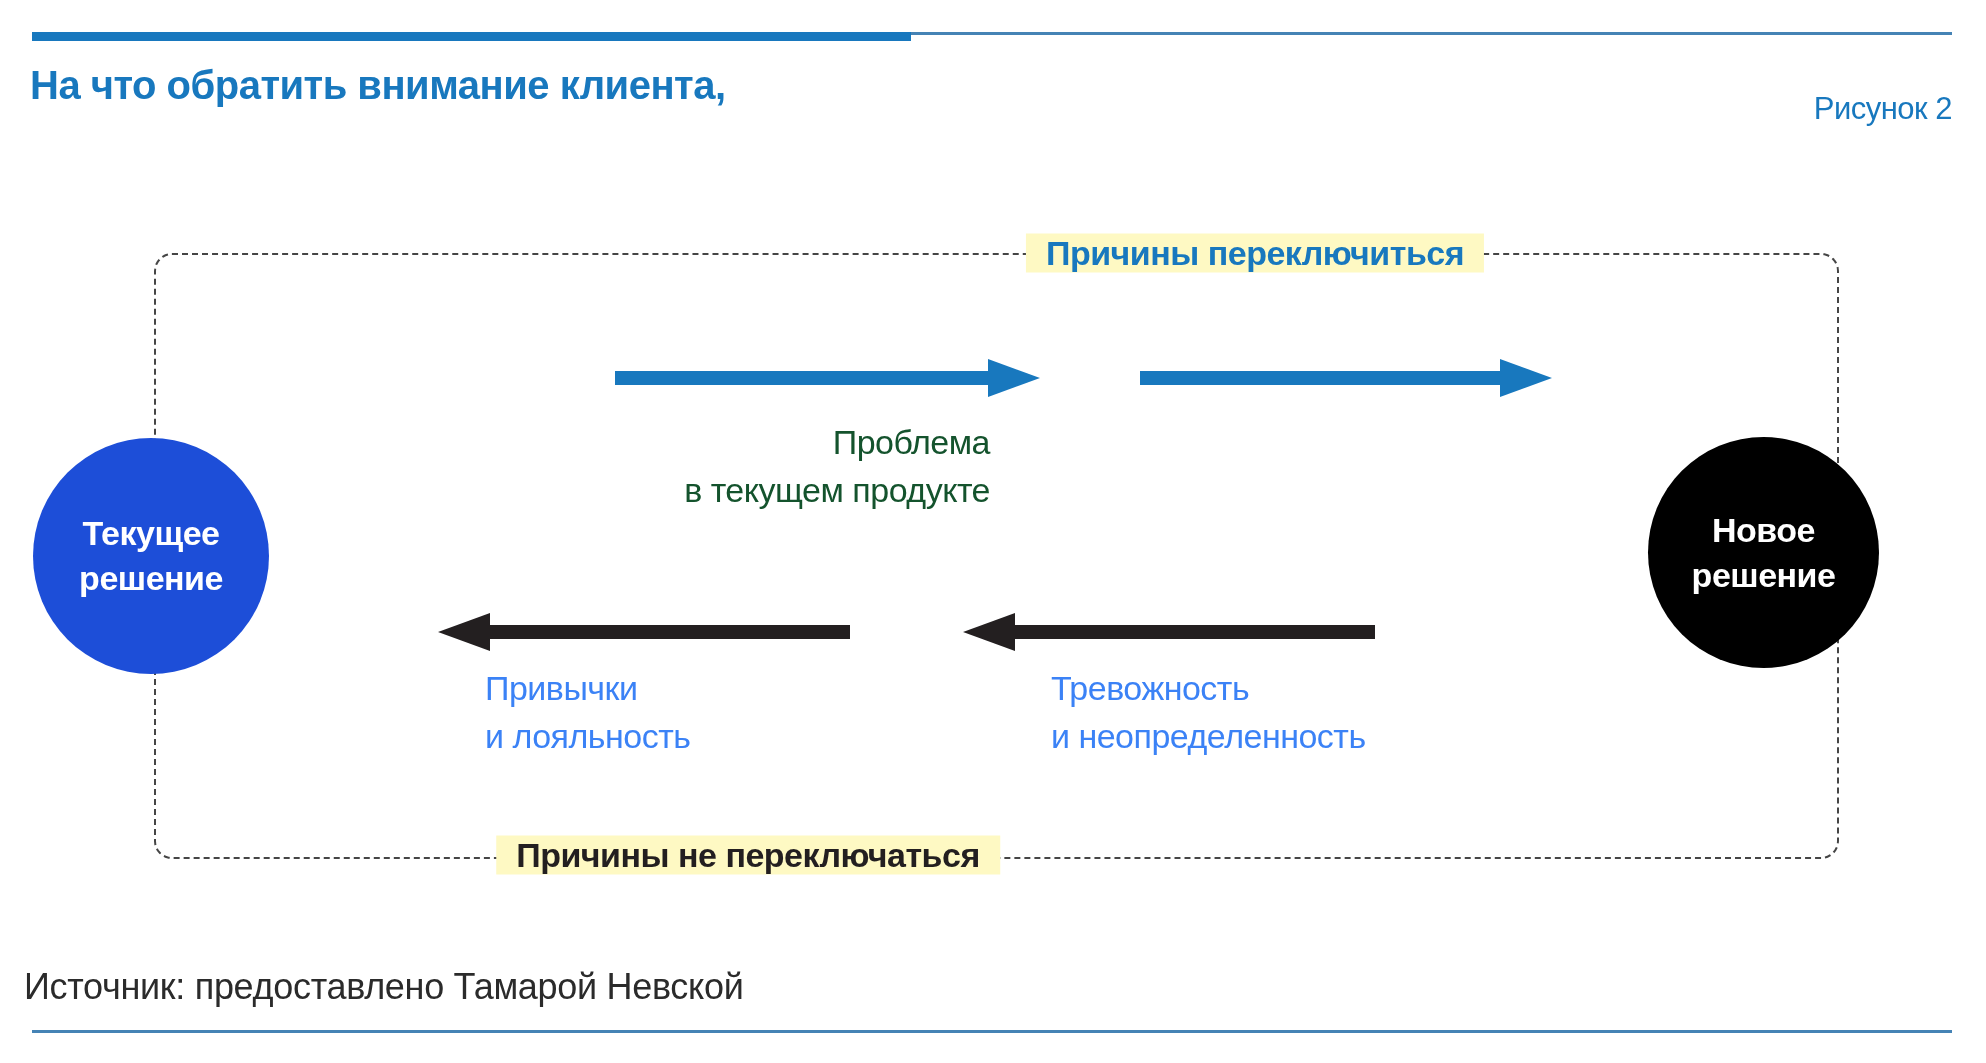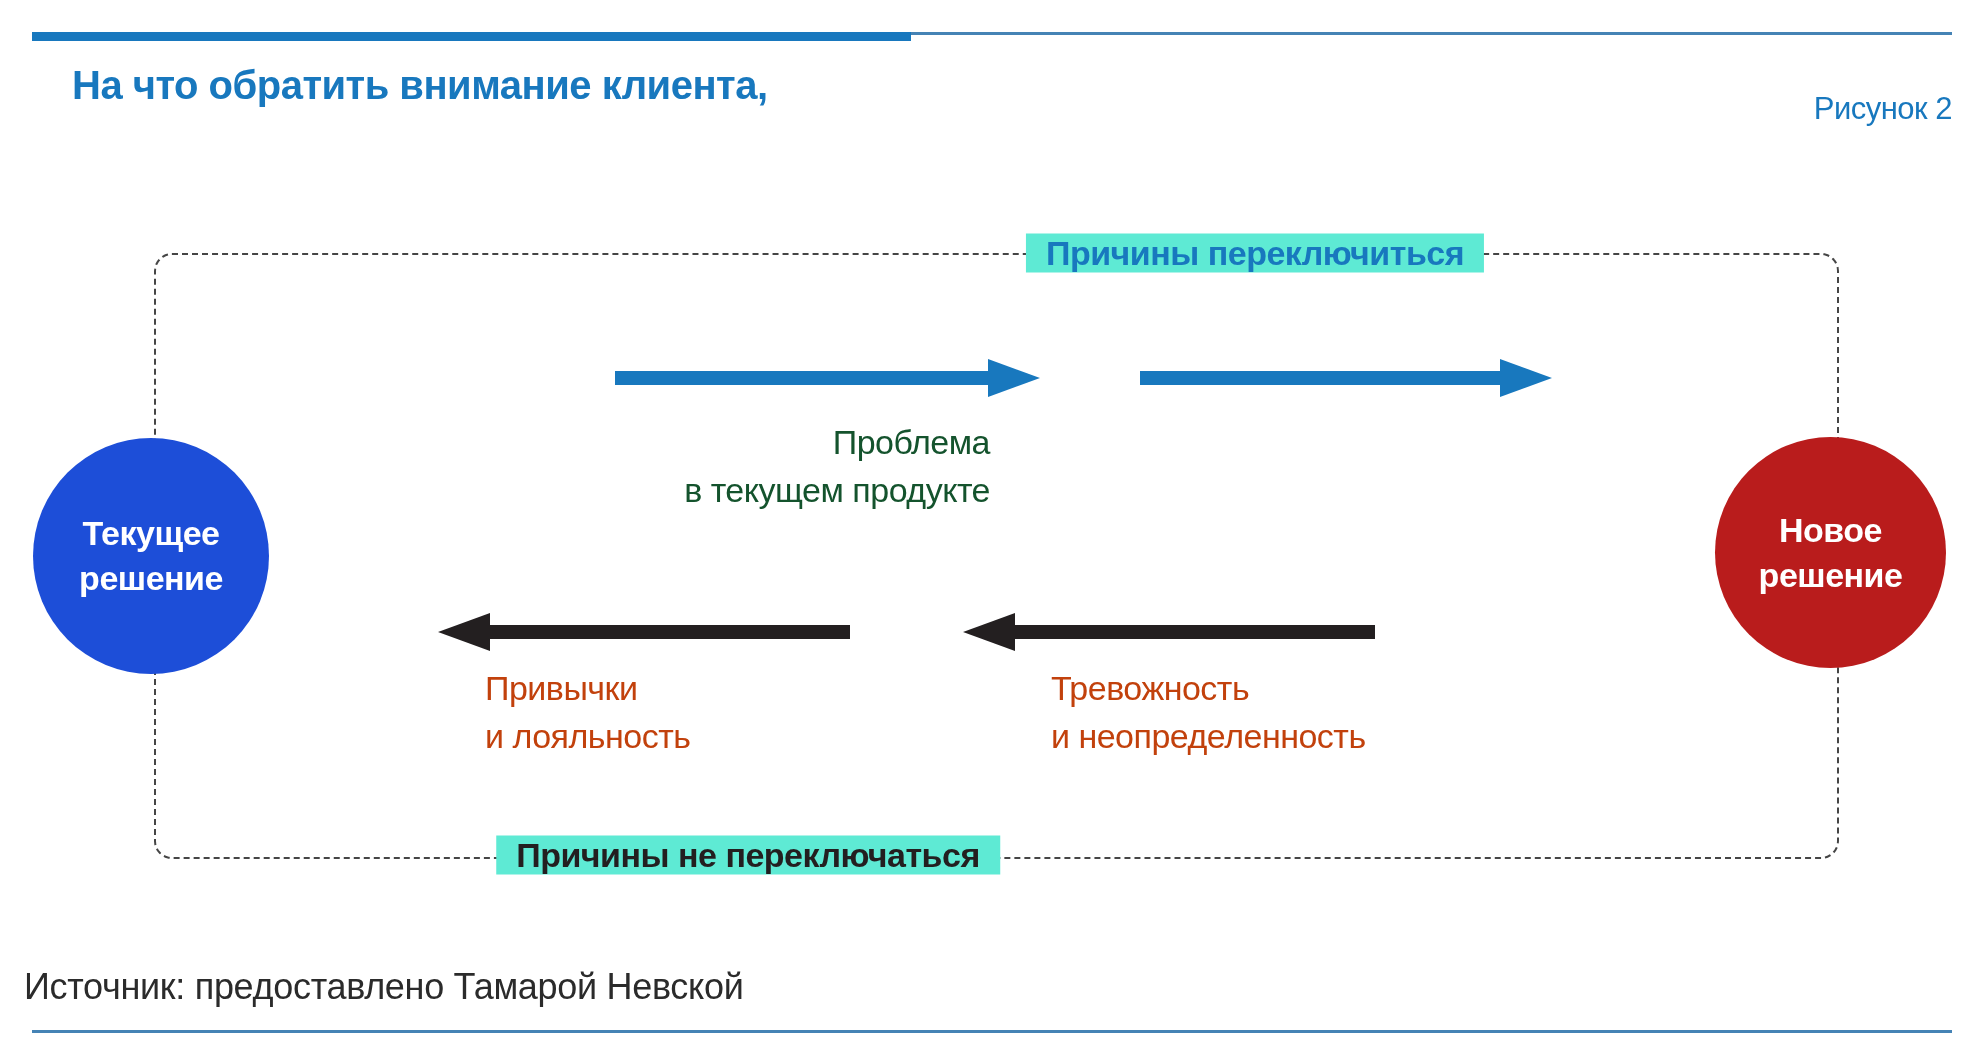--- a/index.html
+++ b/index.html
@@ -17,60 +17,59 @@
   .rule-thick { left: 32px; top: 32px; width: 879px; height: 9px; background: #1878be; }
   .rule-thin  { left: 911px; top: 32px; width: 1041px; height: 3px; background: #4583b5; }
   .rule-bottom { left: 32px; top: 1030px; width: 1920px; height: 3px; background: #4583b5; }
 
   
   .title {
     left: 30px; top: 62px;
     font-size: 40px; font-weight: bold;
     color: #1878be; line-height: 1.18;
     letter-spacing: -0.5px;
-    margin-left: 42px;
   }
   .figure-label {
     right: 34px; top: 91px;
     font-size: 31px; color: #1878be;
     letter-spacing: -0.5px;
   }
 
   
   .frame {
     left: 154px; top: 253px;
     width: 1681px; height: 602px;
     border: 2px dashed #454545;
     border-radius: 18px;
     z-index: 1;
   }
   .frame-label {
     transform: translate(-50%, -50%);
-    background: #5eead4;
+    background: #fef9c3;
     padding: 0 20px;
     white-space: nowrap;
     font-size: 34px; font-weight: bold;
     letter-spacing: -0.5px;
     z-index: 2;
   }
   .frame-label.top { left: 1255px; top: 253px; color: #1878be; }
   .frame-label.bottom { left: 748px; top: 855px; color: #231f20; }
 
   
   .node {
     border-radius: 50%;
     display: flex; align-items: center; justify-content: center;
     text-align: center;
     color: #ffffff; font-weight: bold;
     font-size: 34px; line-height: 1.32;
     letter-spacing: -0.5px;
     z-index: 3;
   }
   .node.current { left: 33px; top: 438px; width: 236px; height: 236px; background: #1d4ed8; }
-  .node.new     { left: 1715px; top: 437px; width: 231px; height: 231px; background: #b91c1c; }
+  .node.new     { left: 1648px; top: 437px; width: 231px; height: 231px; background: #000000; }
 
   
   .arrow { display: flex; align-items: center; z-index: 2; }
   .arrow .shaft { flex: 1; height: 14px; }
   .arrow .head { width: 0; height: 0; }
   .arrow.right .shaft { background: #1878be; }
   .arrow.right .head {
     border-left: 52px solid #1878be;
     border-top: 19px solid transparent;
     border-bottom: 19px solid transparent;
@@ -86,21 +85,21 @@
   .arrow.a-black1 { left: 438px; top: 613px; width: 412px; }
   .arrow.a-black2 { left: 963px; top: 613px; width: 412px; }
 
   
   .caption {
     font-size: 34px; line-height: 48px;
     letter-spacing: -0.5px;
     z-index: 2;
   }
   .caption.blue { color: #14532d; text-align: right; }
-  .caption.dark { color: #c2410c; text-align: left; }
+  .caption.dark { color: #3b82f6; text-align: left; }
   .caption.c1 { right: 996px; top: 418px; }
   .caption.c2 { right: 471px; top: 418px; }
   .caption.c3 { left: 485px; top: 664px; }
   .caption.c4 { left: 1051px; top: 664px; }
 
   
   .source {
     left: 24px; top: 966px;
     font-size: 36px; color: #2b2b2b;
     letter-spacing: -0.3px;

